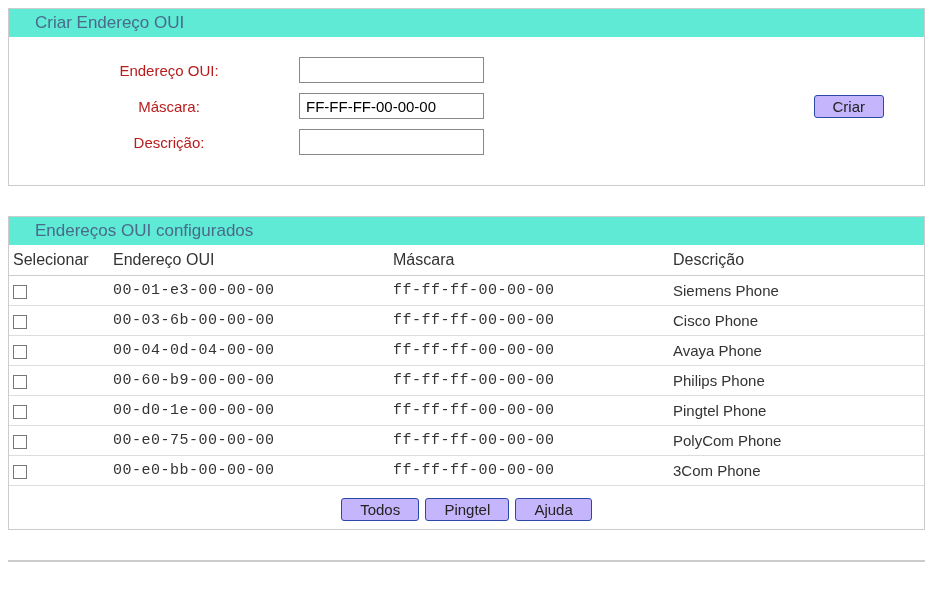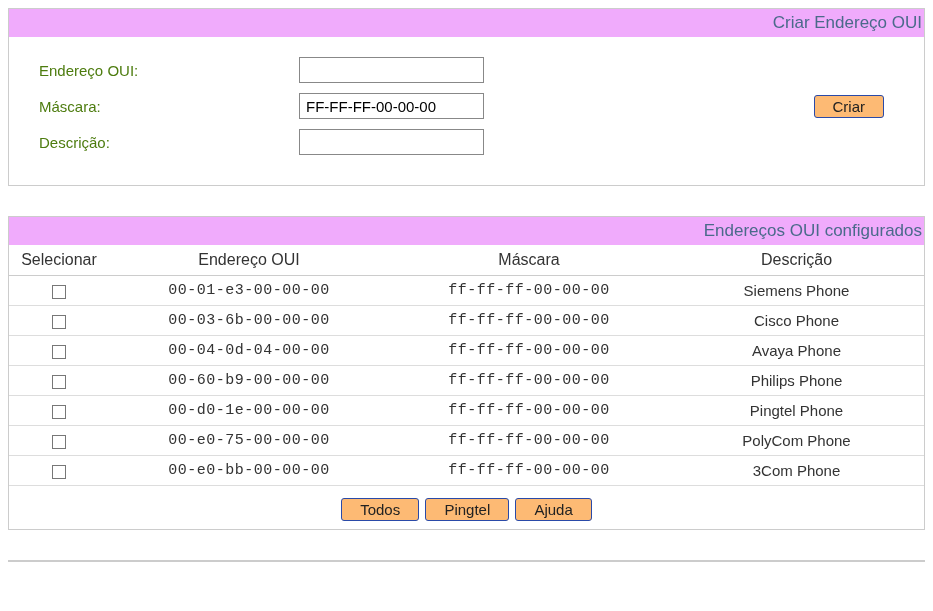--- a/index.html
+++ b/index.html
@@ -12,78 +12,77 @@
       font-size: 15px;
       color: #333;
       background: #fff;
       width: 933px;
     }
     .panel {
       border: 1px solid #ccc;
       margin-bottom: 30px;
     }
     .panel-header {
-      background: #f0abfc;
-      padding: 4px 2px;
+      background: #5eead4;
+      padding: 4px 26px;
       font-size: 17px;
       color: #4a6a8a;
-      text-align: right;
     }
     .form-body {
       padding: 10px 30px 20px 30px;
     }
     .form-row {
       display: flex;
       align-items: center;
       margin: 10px 0;
     }
     .form-label {
       width: 260px;
-      color: #4d7c0f;
+      color: #b91c1c;
+      text-align: center;
     }
     .form-input {
       width: 185px;
       height: 26px;
       border: 1px solid #888;
       padding: 2px 6px;
       font-size: 15px;
       font-family: inherit;
     }
     .form-hint {
       margin-left: 12px;
       color: #333;
     }
     .btn {
-      background: #fdba74;
+      background: #c4b5fd;
       border: 1px solid #2a4aa8;
       border-radius: 3px;
       padding: 2px 18px;
       font-size: 15px;
       font-family: inherit;
       cursor: pointer;
       color: #222;
     }
     .create-btn-cell {
       margin-left: auto;
       padding-right: 10px;
     }
     table.oui-table {
       width: 100%;
       border-collapse: collapse;
     }
     table.oui-table th {
       font-weight: normal;
-      text-align: center;
+      text-align: left;
       padding: 6px 4px;
       border-bottom: 1px solid #ccc;
       color: #333;
       font-size: 16px;
     }
     table.oui-table td {
-      text-align: center;
       padding: 6px 4px;
       border-bottom: 1px solid #ddd;
       font-size: 15px;
       margin-top: 24px;
     }
     .col-select { width: 100px; }
     .col-addr { width: 280px; }
     .col-mask { width: 280px; }
     .mono {
       font-family: "Courier New", monospace;

